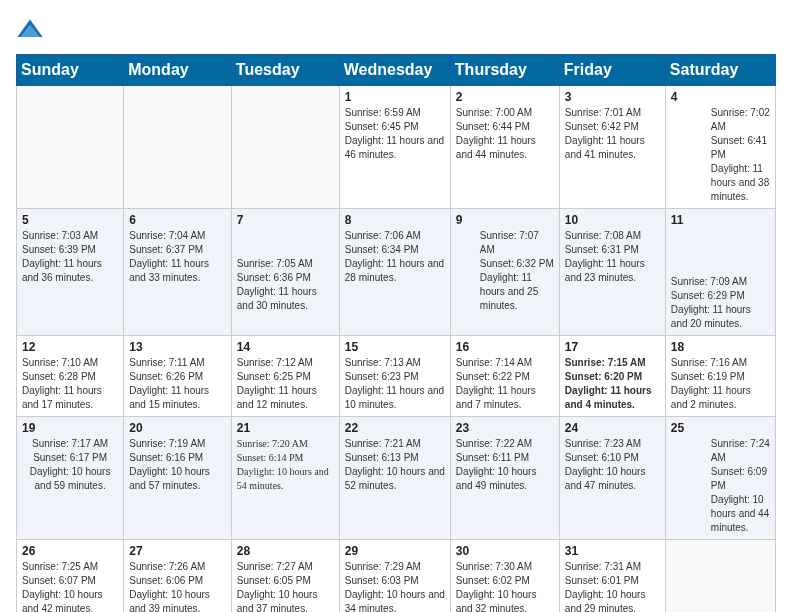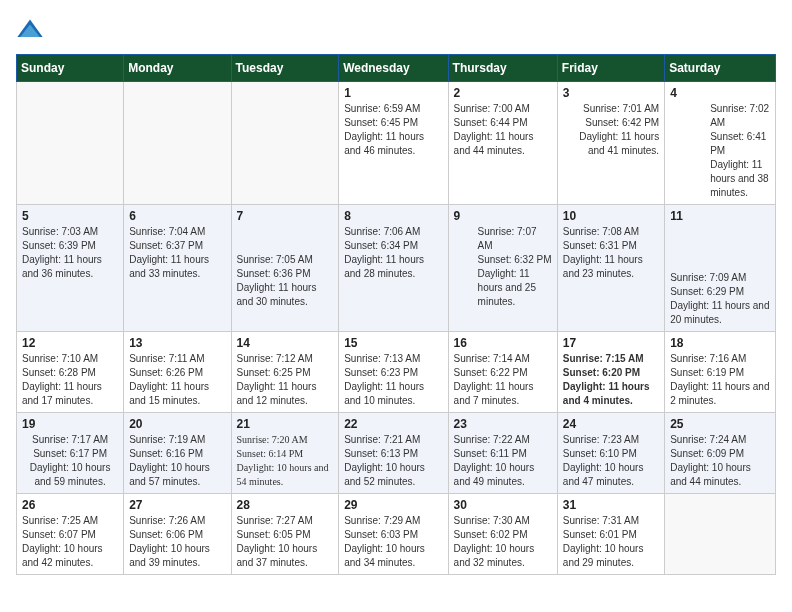--- a/index.html
+++ b/index.html
@@ -50,23 +50,23 @@
     }
     .location {
       font-size: 14px;
       color: #444;
     }
     .calendar {
       width: 100%;
       border-collapse: collapse;
     }
     .calendar th {
-      background: #14532d;
+      background: #0369a1;
       color: #fff;
-      font-size: 12px;
+      font-size: 16px;
       font-weight: bold;
       padding: 6px 4px;
       text-align: left;
       border: 1px solid #1a5aa5;
     }
     .calendar td {
       vertical-align: top;
       border: 1px solid #ccc;
       padding: 4px 5px;
       font-size: 10.5px;
@@ -140,21 +140,21 @@
 Daylight: 11 hours and 46 minutes.</div>
         </td>
         <td>
           <span class="day-num">2</span>
           <div class="day-info" style="white-space: pre-line;">Sunrise: 7:00 AM
 Sunset: 6:44 PM
 Daylight: 11 hours and 44 minutes.</div>
         </td>
         <td>
           <span class="day-num">3</span>
-          <div class="day-info" style="white-space: pre-line; text-align: right;">Sunrise: 7:01 AM
+          <div class="day-info" style="white-space: pre-line;">Sunrise: 7:01 AM
 Sunset: 6:42 PM
 Daylight: 11 hours and 41 minutes.</div>
         </td>
         <td>
           <span class="day-num">4</span>
           <div class="day-info" style="white-space: pre-line; margin-left: 40px;">Sunrise: 7:02 AM
 Sunset: 6:41 PM
 Daylight: 11 hours and 38 minutes.</div>
         </td>
       </tr>
@@ -278,21 +278,21 @@
 Daylight: 10 hours and 49 minutes.</div>
         </td>
         <td>
           <span class="day-num">24</span>
           <div class="day-info" style="white-space: pre-line;">Sunrise: 7:23 AM
 Sunset: 6:10 PM
 Daylight: 10 hours and 47 minutes.</div>
         </td>
         <td>
           <span class="day-num">25</span>
-          <div class="day-info" style="white-space: pre-line;">Sunrise: 7:24 AM
+          <div class="day-info" style="white-space: pre-line; margin-left: 40px;">Sunrise: 7:24 AM
 Sunset: 6:09 PM
 Daylight: 10 hours and 44 minutes.</div>
         </td>
       </tr>
       <tr>
         <td>
           <span class="day-num">26</span>
           <div class="day-info" style="white-space: pre-line;">Sunrise: 7:25 AM
 Sunset: 6:07 PM
 Daylight: 10 hours and 42 minutes.</div>

